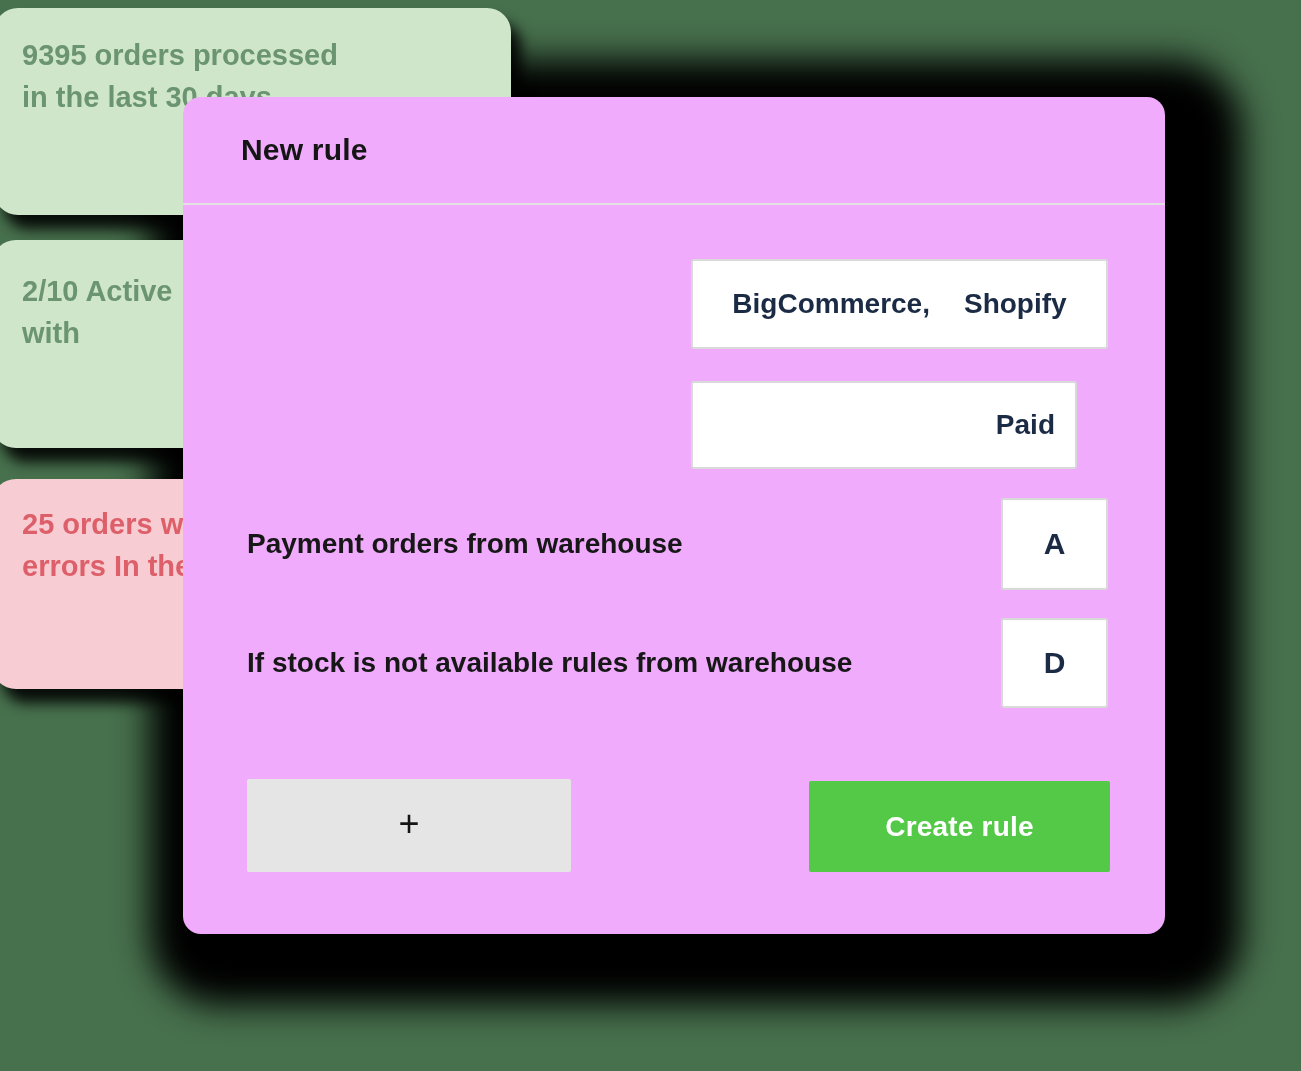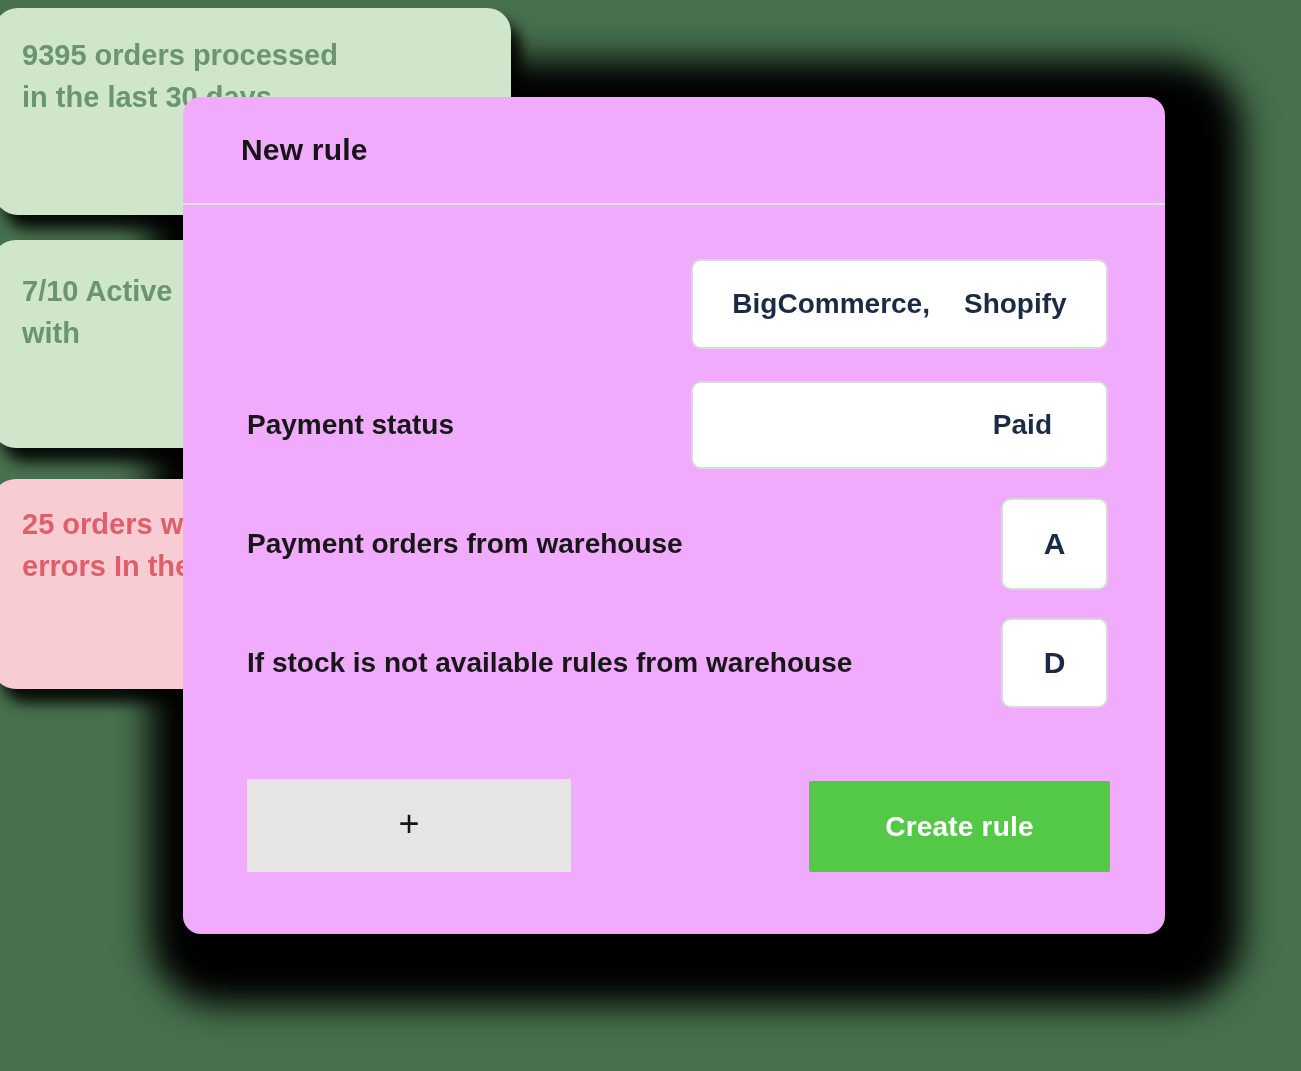--- a/index.html
+++ b/index.html
@@ -80,31 +80,31 @@
   }
   #label-0 { top: 162px; height: 90px; }
   #label-1 { top: 284px; height: 88px; }
   #label-2 { top: 401px; height: 92px; }
   #label-3 { top: 521px; height: 90px; }
 
   .field-input {
     position: absolute;
     box-sizing: border-box;
     border: 2px solid #d9d9d9;
-    border-radius: 10px;
+    border-radius: 3px;
     background: #fff;
     display: flex;
     align-items: center;
     font-size: 28px;
     font-weight: 700;
     color: #1b2b45;
     white-space: nowrap;
   }
   #input-0 { left: 508px; top: 162px; width: 417px; height: 90px; justify-content: center; gap: 34px; }
-  #input-1 { left: 508px; top: 284px; width: 417px; height: 88px; justify-content: flex-end; padding-right: 54px; }
+  #input-1 { left: 508px; top: 284px; width: 386px; height: 88px; justify-content: flex-end; padding-right: 20px; }
   #input-2 { left: 818px; top: 401px; width: 107px; height: 92px; justify-content: center; font-size: 30px; }
   #input-3 { left: 818px; top: 521px; width: 107px; height: 90px; justify-content: center; font-size: 30px; }
 
   .btn {
     position: absolute;
     display: flex;
     align-items: center;
     justify-content: center;
     box-sizing: border-box;
     font-size: 28px;
@@ -140,41 +140,40 @@
 <div id="stage">
 
   <div class="modal-shadow"></div>
 
   <div class="stat-card green" id="card-orders">
     <div>9395 orders processed</div>
     <div>in the last 30 days</div>
   </div>
 
   <div class="stat-card green" id="card-active">
-    <div>7/10 Active</div>
+    <div>2/10 Active</div>
     <div>with</div>
   </div>
 
   <div class="stat-card pink" id="card-errors">
     <div>25 orders with</div>
     <div>errors In the</div>
   </div>
 
   <div class="modal">
 
     <div class="modal-header">
       <div class="modal-title">New rule</div>
     </div>
 
     <div class="field-input" id="input-0">
       <span>BigCommerce,</span>
       <span>Shopify</span>
     </div>
 
-    <div class="field-label" id="label-1">Payment status</div>
     <div class="field-input" id="input-1">
       <span>Paid</span>
     </div>
 
     <div class="field-label" id="label-2">Payment orders from warehouse</div>
     <div class="field-input" id="input-2">
       <span>A</span>
     </div>
 
     <div class="field-label" id="label-3">If stock is not available rules from warehouse</div>

